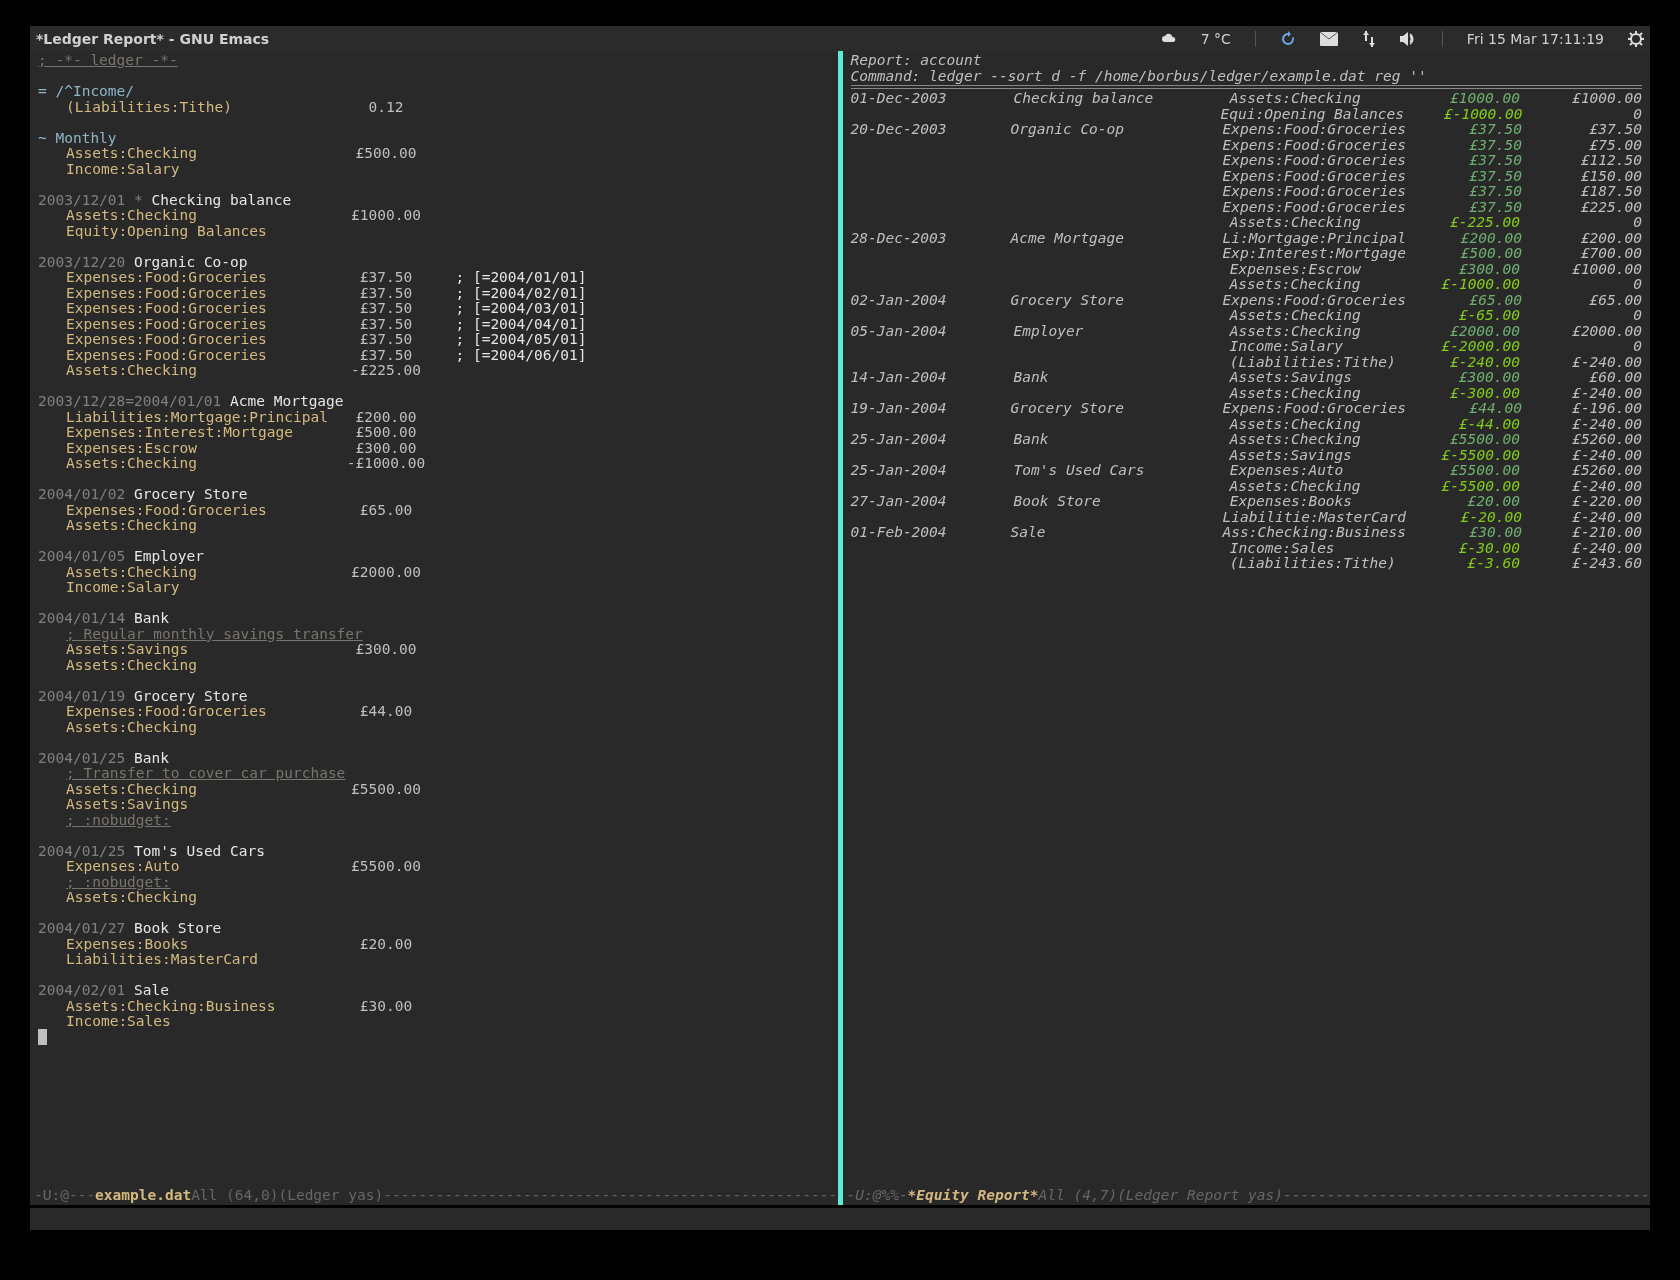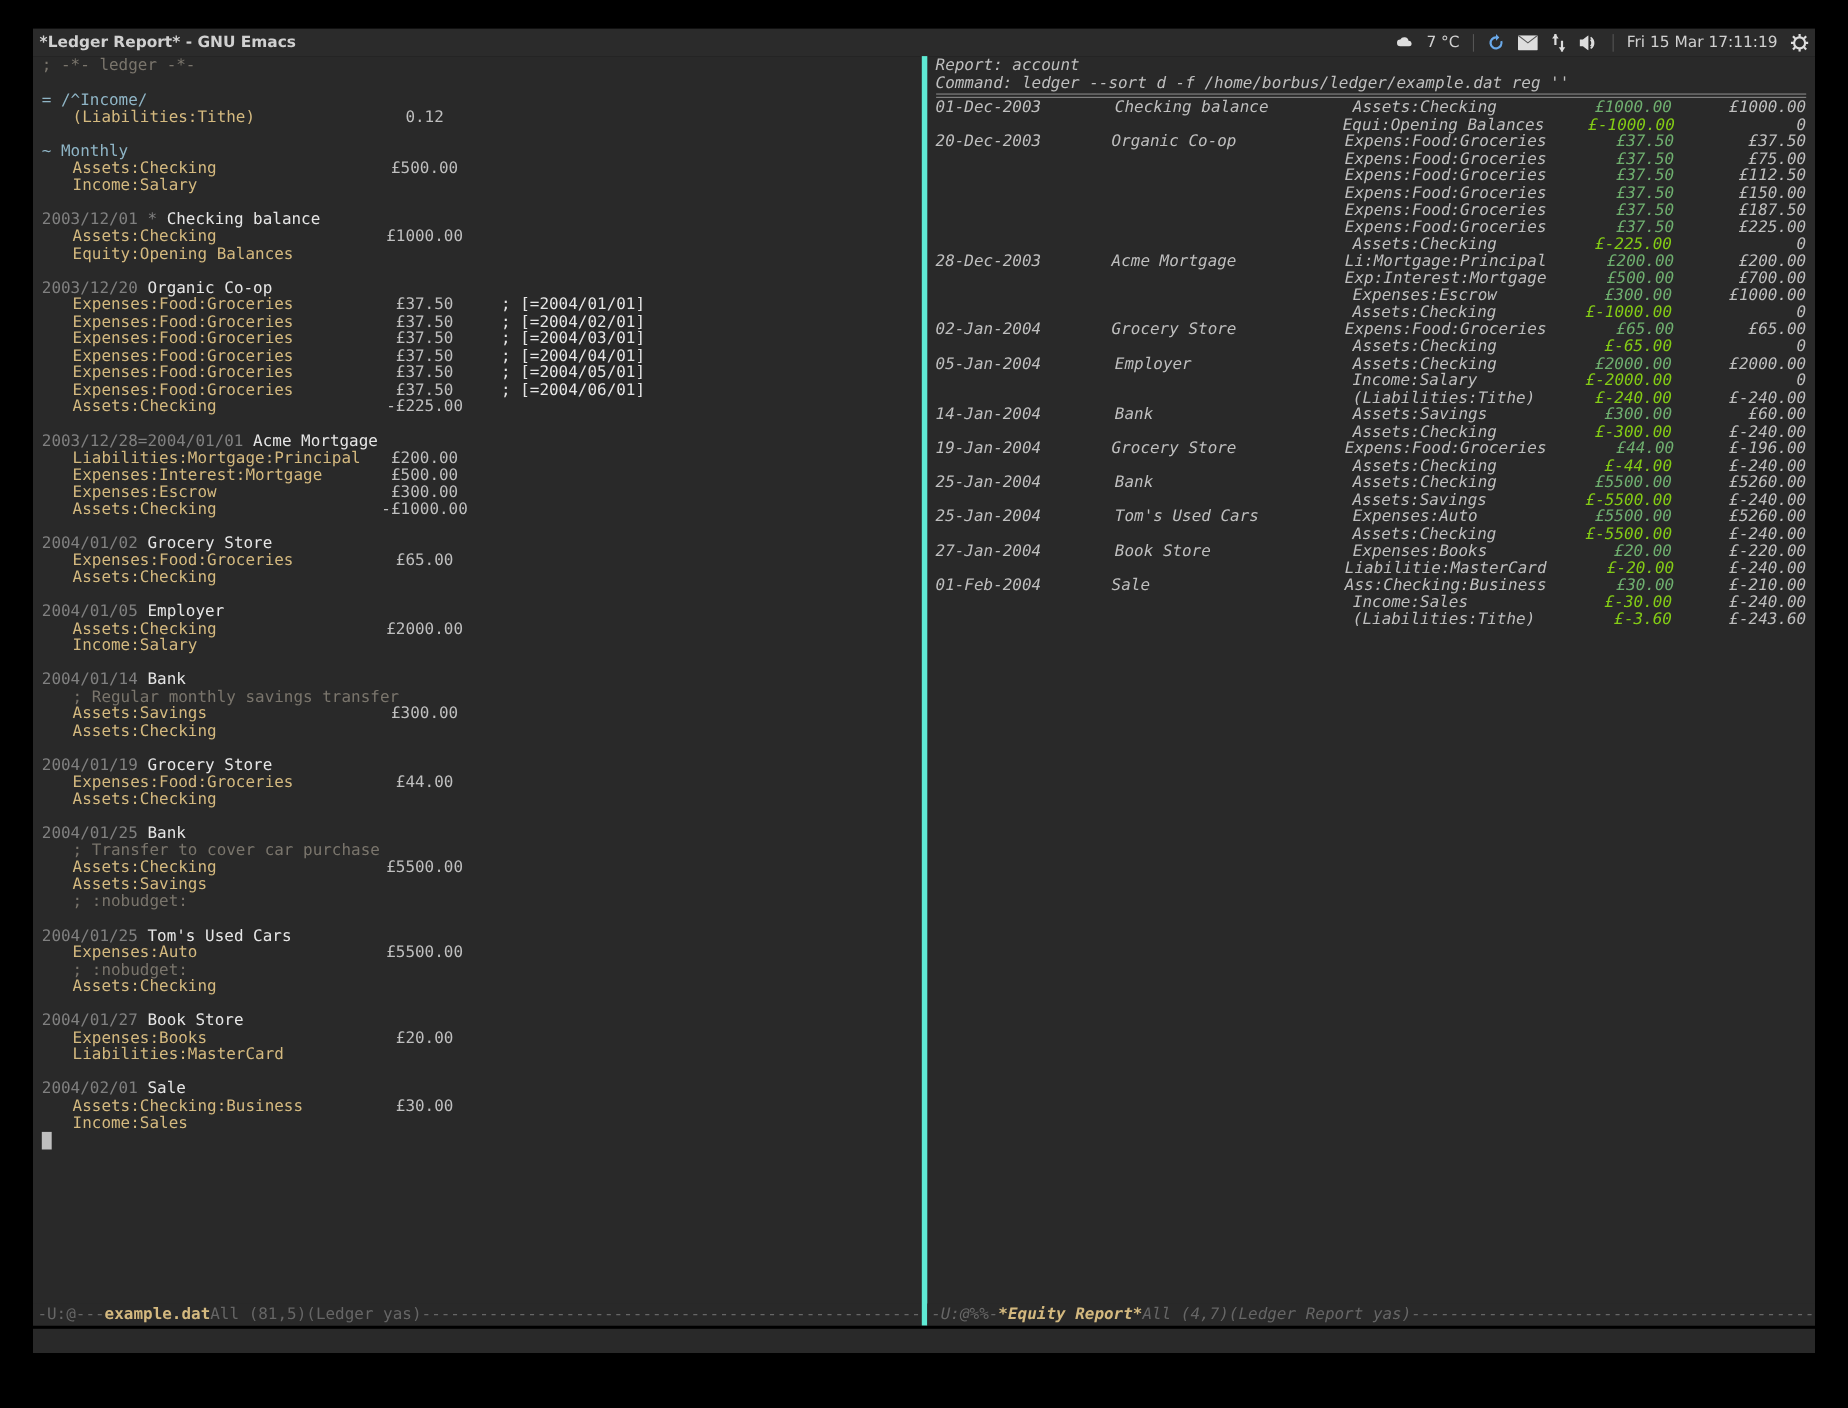--- a/index.html
+++ b/index.html
@@ -35,21 +35,21 @@
     font-size: 14px;
     color: #d0d0d0;
     font-family: "DejaVu Sans", sans-serif;
   }
   .panel .title {
     font-weight: bold;
   }
   .panel .right {
     display: flex;
     align-items: center;
-    gap: 12px;
+    gap: 24px;
   }
   .panel .sep {
     width: 1px;
     height: 16px;
     background: #555;
   }
   .panel svg { display:block; }
   .panel .ico { display:flex; align-items:center; }
   
   .emacs {
@@ -86,21 +86,21 @@
     font-size: 14.5px;
     white-space: nowrap;
     overflow: hidden;
     display: flex;
     align-items: center;
     padding: 0 4px;
   }
   .modeline .bufn { color: #d4b97f; font-weight: bold; }
   .modeline .dash { color: #666; }
   
-  .c-comment { color: #7a756c; }
+  .c-comment { color: #7a756c; text-decoration: underline; }
   .c-directive { color: #8fb5c6; }
   .c-date { color: #808080; }
   .c-payee { color: #e6e6e6; }
   .c-acct { color: #d4b97f; }
   .c-amt { color: #bfbfbf; }
   .c-eff { color: #e5e5e5; }
   .c-header { color: #bfbfbf; }
   .c-pos { color: #6faf6f; }
   .c-neg { color: #84cc16; }
   
@@ -183,21 +183,21 @@
     </div>
   </div>
 
   <div class="emacs">
 
     <div class="pane">
       <div class="buffer" id="left-buf"><div class="row"><span class="c-comment">; -*- ledger -*-</span></div><div class="row">&nbsp;</div><div class="row"><span class="c-directive">= /^Income/</span></div><div class="row"><span class="l-ind"></span><span class="acct-col c-acct">(Liabilities:Tithe)</span><span class="amt-col c-amt">0.12</span></div><div class="row">&nbsp;</div><div class="row"><span class="c-directive">~ Monthly</span></div><div class="row"><span class="l-ind"></span><span class="acct-col c-acct">Assets:Checking</span><span class="amt-col c-amt">£500.00</span></div><div class="row"><span class="l-ind"></span><span class="acct-col c-acct">Income:Salary</span><span class="amt-col c-amt"></span></div><div class="row">&nbsp;</div><div class="row"><span class="c-date">2003/12/01</span><span class="c-date"> * </span><span class="c-payee">Checking balance</span></div><div class="row"><span class="l-ind"></span><span class="acct-col c-acct">Assets:Checking</span><span class="amt-col c-amt">£1000.00</span></div><div class="row"><span class="l-ind"></span><span class="acct-col c-acct">Equity:Opening Balances</span><span class="amt-col c-amt"></span></div><div class="row">&nbsp;</div><div class="row"><span class="c-date">2003/12/20</span><span class="c-date"> </span><span class="c-payee">Organic Co-op</span></div><div class="row"><span class="l-ind"></span><span class="acct-col c-acct">Expenses:Food:Groceries</span><span class="amt-col c-amt">£37.50</span><span class="c-eff eff-col">  ; [=2004/01/01]</span></div><div class="row"><span class="l-ind"></span><span class="acct-col c-acct">Expenses:Food:Groceries</span><span class="amt-col c-amt">£37.50</span><span class="c-eff eff-col">  ; [=2004/02/01]</span></div><div class="row"><span class="l-ind"></span><span class="acct-col c-acct">Expenses:Food:Groceries</span><span class="amt-col c-amt">£37.50</span><span class="c-eff eff-col">  ; [=2004/03/01]</span></div><div class="row"><span class="l-ind"></span><span class="acct-col c-acct">Expenses:Food:Groceries</span><span class="amt-col c-amt">£37.50</span><span class="c-eff eff-col">  ; [=2004/04/01]</span></div><div class="row"><span class="l-ind"></span><span class="acct-col c-acct">Expenses:Food:Groceries</span><span class="amt-col c-amt">£37.50</span><span class="c-eff eff-col">  ; [=2004/05/01]</span></div><div class="row"><span class="l-ind"></span><span class="acct-col c-acct">Expenses:Food:Groceries</span><span class="amt-col c-amt">£37.50</span><span class="c-eff eff-col">  ; [=2004/06/01]</span></div><div class="row"><span class="l-ind"></span><span class="acct-col c-acct">Assets:Checking</span><span class="amt-col c-amt">-£225.00</span></div><div class="row">&nbsp;</div><div class="row"><span class="c-date">2003/12/28=2004/01/01</span><span class="c-date"> </span><span class="c-payee">Acme Mortgage</span></div><div class="row"><span class="l-ind"></span><span class="acct-col c-acct">Liabilities:Mortgage:Principal</span><span class="amt-col c-amt">£200.00</span></div><div class="row"><span class="l-ind"></span><span class="acct-col c-acct">Expenses:Interest:Mortgage</span><span class="amt-col c-amt">£500.00</span></div><div class="row"><span class="l-ind"></span><span class="acct-col c-acct">Expenses:Escrow</span><span class="amt-col c-amt">£300.00</span></div><div class="row"><span class="l-ind"></span><span class="acct-col c-acct">Assets:Checking</span><span class="amt-col c-amt">-£1000.00</span></div><div class="row">&nbsp;</div><div class="row"><span class="c-date">2004/01/02</span><span class="c-date"> </span><span class="c-payee">Grocery Store</span></div><div class="row"><span class="l-ind"></span><span class="acct-col c-acct">Expenses:Food:Groceries</span><span class="amt-col c-amt">£65.00</span></div><div class="row"><span class="l-ind"></span><span class="acct-col c-acct">Assets:Checking</span><span class="amt-col c-amt"></span></div><div class="row">&nbsp;</div><div class="row"><span class="c-date">2004/01/05</span><span class="c-date"> </span><span class="c-payee">Employer</span></div><div class="row"><span class="l-ind"></span><span class="acct-col c-acct">Assets:Checking</span><span class="amt-col c-amt">£2000.00</span></div><div class="row"><span class="l-ind"></span><span class="acct-col c-acct">Income:Salary</span><span class="amt-col c-amt"></span></div><div class="row">&nbsp;</div><div class="row"><span class="c-date">2004/01/14</span><span class="c-date"> </span><span class="c-payee">Bank</span></div><div class="row"><span class="l-ind"></span><span class="c-comment">; Regular monthly savings transfer</span></div><div class="row"><span class="l-ind"></span><span class="acct-col c-acct">Assets:Savings</span><span class="amt-col c-amt">£300.00</span></div><div class="row"><span class="l-ind"></span><span class="acct-col c-acct">Assets:Checking</span><span class="amt-col c-amt"></span></div><div class="row">&nbsp;</div><div class="row"><span class="c-date">2004/01/19</span><span class="c-date"> </span><span class="c-payee">Grocery Store</span></div><div class="row"><span class="l-ind"></span><span class="acct-col c-acct">Expenses:Food:Groceries</span><span class="amt-col c-amt">£44.00</span></div><div class="row"><span class="l-ind"></span><span class="acct-col c-acct">Assets:Checking</span><span class="amt-col c-amt"></span></div><div class="row">&nbsp;</div><div class="row"><span class="c-date">2004/01/25</span><span class="c-date"> </span><span class="c-payee">Bank</span></div><div class="row"><span class="l-ind"></span><span class="c-comment">; Transfer to cover car purchase</span></div><div class="row"><span class="l-ind"></span><span class="acct-col c-acct">Assets:Checking</span><span class="amt-col c-amt">£5500.00</span></div><div class="row"><span class="l-ind"></span><span class="acct-col c-acct">Assets:Savings</span><span class="amt-col c-amt"></span></div><div class="row"><span class="l-ind"></span><span class="c-comment">; :nobudget:</span></div><div class="row">&nbsp;</div><div class="row"><span class="c-date">2004/01/25</span><span class="c-date"> </span><span class="c-payee">Tom's Used Cars</span></div><div class="row"><span class="l-ind"></span><span class="acct-col c-acct">Expenses:Auto</span><span class="amt-col c-amt">£5500.00</span></div><div class="row"><span class="l-ind"></span><span class="c-comment">; :nobudget:</span></div><div class="row"><span class="l-ind"></span><span class="acct-col c-acct">Assets:Checking</span><span class="amt-col c-amt"></span></div><div class="row">&nbsp;</div><div class="row"><span class="c-date">2004/01/27</span><span class="c-date"> </span><span class="c-payee">Book Store</span></div><div class="row"><span class="l-ind"></span><span class="acct-col c-acct">Expenses:Books</span><span class="amt-col c-amt">£20.00</span></div><div class="row"><span class="l-ind"></span><span class="acct-col c-acct">Liabilities:MasterCard</span><span class="amt-col c-amt"></span></div><div class="row">&nbsp;</div><div class="row"><span class="c-date">2004/02/01</span><span class="c-date"> </span><span class="c-payee">Sale</span></div><div class="row"><span class="l-ind"></span><span class="acct-col c-acct">Assets:Checking:Business</span><span class="amt-col c-amt">£30.00</span></div><div class="row"><span class="l-ind"></span><span class="acct-col c-acct">Income:Sales</span><span class="amt-col c-amt"></span></div><div class="row"><span style="background:#bfbfbf;color:#292929;">&nbsp;</span></div></div>
       <div class="modeline">
         <span class="dash">-U:@---  </span>
         <span class="bufn">example.dat</span>
-        <span class="dash">   All (81,5)     </span>
+        <span class="dash">   All (64,0)     </span>
         <span class="dash">(Ledger yas)</span>
         <span class="dash" id="ml-fill-l">--------------------------------------------------------------------------------------------------------------------------------------------------------------------------------------------------------</span>
       </div>
     </div>
 
     <div class="pane">
       <div class="buffer" id="right-buf"><div class="c-header">Report: account</div><div class="rhdr">Command: ledger --sort d -f /home/borbus/ledger/example.dat reg ''</div><div class="rrow"><span class="rdate">01-Dec-2003</span><span class="rpayee">Checking balance</span><span class="racct">Assets:Checking</span><span class="ramt c-pos">£1000.00</span><span class="rbal">£1000.00</span></div><div class="rrow"><span class="rdate"></span><span class="rpayee"></span><span class="racct">Equi:Opening Balances</span><span class="ramt c-neg">£-1000.00</span><span class="rbal">0</span></div><div class="rrow"><span class="rdate">20-Dec-2003</span><span class="rpayee">Organic Co-op</span><span class="racct">Expens:Food:Groceries</span><span class="ramt c-pos">£37.50</span><span class="rbal">£37.50</span></div><div class="rrow"><span class="rdate"></span><span class="rpayee"></span><span class="racct">Expens:Food:Groceries</span><span class="ramt c-pos">£37.50</span><span class="rbal">£75.00</span></div><div class="rrow"><span class="rdate"></span><span class="rpayee"></span><span class="racct">Expens:Food:Groceries</span><span class="ramt c-pos">£37.50</span><span class="rbal">£112.50</span></div><div class="rrow"><span class="rdate"></span><span class="rpayee"></span><span class="racct">Expens:Food:Groceries</span><span class="ramt c-pos">£37.50</span><span class="rbal">£150.00</span></div><div class="rrow"><span class="rdate"></span><span class="rpayee"></span><span class="racct">Expens:Food:Groceries</span><span class="ramt c-pos">£37.50</span><span class="rbal">£187.50</span></div><div class="rrow"><span class="rdate"></span><span class="rpayee"></span><span class="racct">Expens:Food:Groceries</span><span class="ramt c-pos">£37.50</span><span class="rbal">£225.00</span></div><div class="rrow"><span class="rdate"></span><span class="rpayee"></span><span class="racct">Assets:Checking</span><span class="ramt c-neg">£-225.00</span><span class="rbal">0</span></div><div class="rrow"><span class="rdate">28-Dec-2003</span><span class="rpayee">Acme Mortgage</span><span class="racct">Li:Mortgage:Principal</span><span class="ramt c-pos">£200.00</span><span class="rbal">£200.00</span></div><div class="rrow"><span class="rdate"></span><span class="rpayee"></span><span class="racct">Exp:Interest:Mortgage</span><span class="ramt c-pos">£500.00</span><span class="rbal">£700.00</span></div><div class="rrow"><span class="rdate"></span><span class="rpayee"></span><span class="racct">Expenses:Escrow</span><span class="ramt c-pos">£300.00</span><span class="rbal">£1000.00</span></div><div class="rrow"><span class="rdate"></span><span class="rpayee"></span><span class="racct">Assets:Checking</span><span class="ramt c-neg">£-1000.00</span><span class="rbal">0</span></div><div class="rrow"><span class="rdate">02-Jan-2004</span><span class="rpayee">Grocery Store</span><span class="racct">Expens:Food:Groceries</span><span class="ramt c-pos">£65.00</span><span class="rbal">£65.00</span></div><div class="rrow"><span class="rdate"></span><span class="rpayee"></span><span class="racct">Assets:Checking</span><span class="ramt c-neg">£-65.00</span><span class="rbal">0</span></div><div class="rrow"><span class="rdate">05-Jan-2004</span><span class="rpayee">Employer</span><span class="racct">Assets:Checking</span><span class="ramt c-pos">£2000.00</span><span class="rbal">£2000.00</span></div><div class="rrow"><span class="rdate"></span><span class="rpayee"></span><span class="racct">Income:Salary</span><span class="ramt c-neg">£-2000.00</span><span class="rbal">0</span></div><div class="rrow"><span class="rdate"></span><span class="rpayee"></span><span class="racct">(Liabilities:Tithe)</span><span class="ramt c-neg">£-240.00</span><span class="rbal">£-240.00</span></div><div class="rrow"><span class="rdate">14-Jan-2004</span><span class="rpayee">Bank</span><span class="racct">Assets:Savings</span><span class="ramt c-pos">£300.00</span><span class="rbal">£60.00</span></div><div class="rrow"><span class="rdate"></span><span class="rpayee"></span><span class="racct">Assets:Checking</span><span class="ramt c-neg">£-300.00</span><span class="rbal">£-240.00</span></div><div class="rrow"><span class="rdate">19-Jan-2004</span><span class="rpayee">Grocery Store</span><span class="racct">Expens:Food:Groceries</span><span class="ramt c-pos">£44.00</span><span class="rbal">£-196.00</span></div><div class="rrow"><span class="rdate"></span><span class="rpayee"></span><span class="racct">Assets:Checking</span><span class="ramt c-neg">£-44.00</span><span class="rbal">£-240.00</span></div><div class="rrow"><span class="rdate">25-Jan-2004</span><span class="rpayee">Bank</span><span class="racct">Assets:Checking</span><span class="ramt c-pos">£5500.00</span><span class="rbal">£5260.00</span></div><div class="rrow"><span class="rdate"></span><span class="rpayee"></span><span class="racct">Assets:Savings</span><span class="ramt c-neg">£-5500.00</span><span class="rbal">£-240.00</span></div><div class="rrow"><span class="rdate">25-Jan-2004</span><span class="rpayee">Tom's Used Cars</span><span class="racct">Expenses:Auto</span><span class="ramt c-pos">£5500.00</span><span class="rbal">£5260.00</span></div><div class="rrow"><span class="rdate"></span><span class="rpayee"></span><span class="racct">Assets:Checking</span><span class="ramt c-neg">£-5500.00</span><span class="rbal">£-240.00</span></div><div class="rrow"><span class="rdate">27-Jan-2004</span><span class="rpayee">Book Store</span><span class="racct">Expenses:Books</span><span class="ramt c-pos">£20.00</span><span class="rbal">£-220.00</span></div><div class="rrow"><span class="rdate"></span><span class="rpayee"></span><span class="racct">Liabilitie:MasterCard</span><span class="ramt c-neg">£-20.00</span><span class="rbal">£-240.00</span></div><div class="rrow"><span class="rdate">01-Feb-2004</span><span class="rpayee">Sale</span><span class="racct">Ass:Checking:Business</span><span class="ramt c-pos">£30.00</span><span class="rbal">£-210.00</span></div><div class="rrow"><span class="rdate"></span><span class="rpayee"></span><span class="racct">Income:Sales</span><span class="ramt c-neg">£-30.00</span><span class="rbal">£-240.00</span></div><div class="rrow"><span class="rdate"></span><span class="rpayee"></span><span class="racct">(Liabilities:Tithe)</span><span class="ramt c-neg">£-3.60</span><span class="rbal">£-243.60</span></div></div>
       <div class="modeline">
         <span class="dash">-U:@%%-  </span>
         <span class="bufn">*Equity Report*</span>

